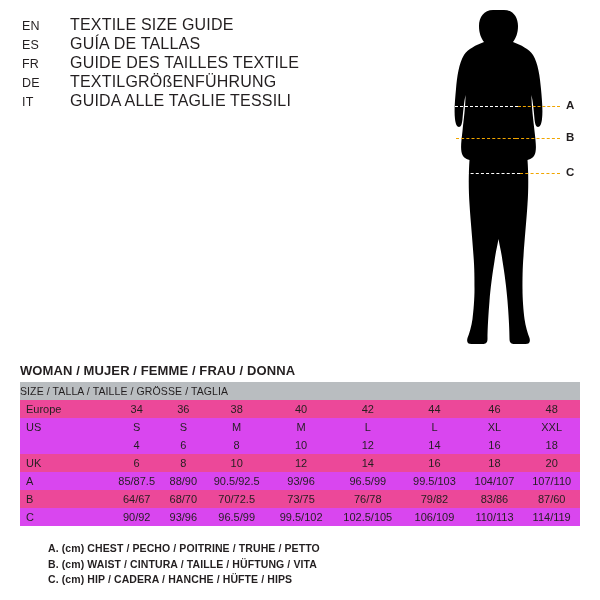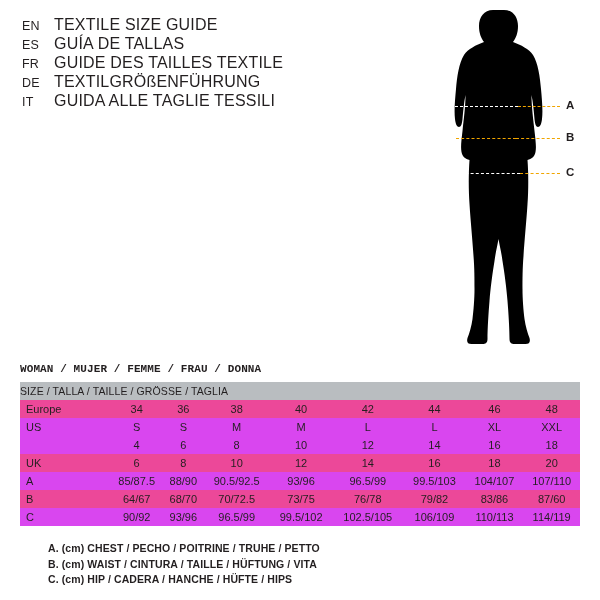--- a/index.html
+++ b/index.html
@@ -25,20 +25,21 @@
   .titles {
     position: absolute;
     left: 22px;
     top: 16px;
     width: 300px;
   }
   .title-row {
     display: flex;
     align-items: baseline;
     height: 19px;
+    gap: 16px;
   }
   .title-lang {
     width: 32px;
     font-size: 12.5px;
     letter-spacing: 0.2px;
   }
   .title-text {
     font-size: 16px;
     letter-spacing: 0.2px;
     white-space: nowrap;
@@ -72,24 +73,23 @@
     font-size: 11.5px;
     font-weight: bold;
     color: #231f20;
   }
 
   
   .woman-label {
     position: absolute;
     left: 20px;
     top: 363px;
-    font-size: 11px;
+    font-size: 13px;
     font-weight: bold;
     letter-spacing: 0.1px;
-    font-family: Liberation Mono, monospace;
   }
   table.size-table {
     position: absolute;
     left: 20px;
     top: 382px;
     width: 560px;
     border-collapse: collapse;
     font-size: 11px;
   }
   table.size-table td,

